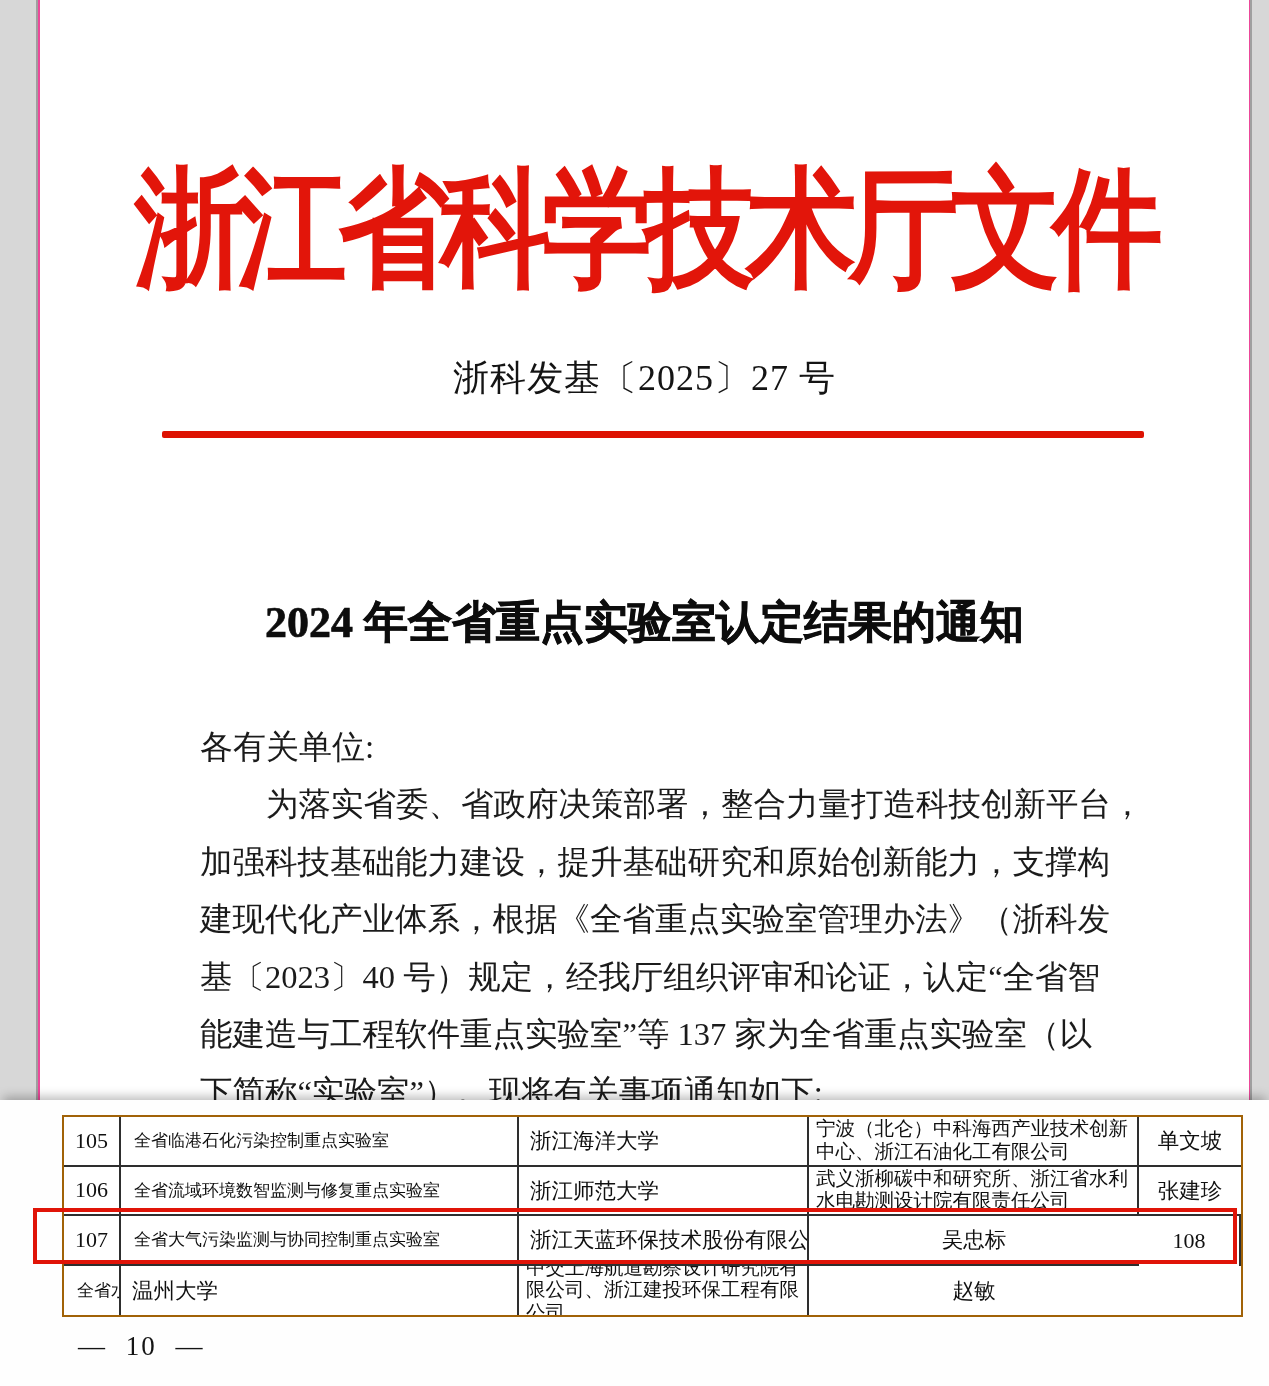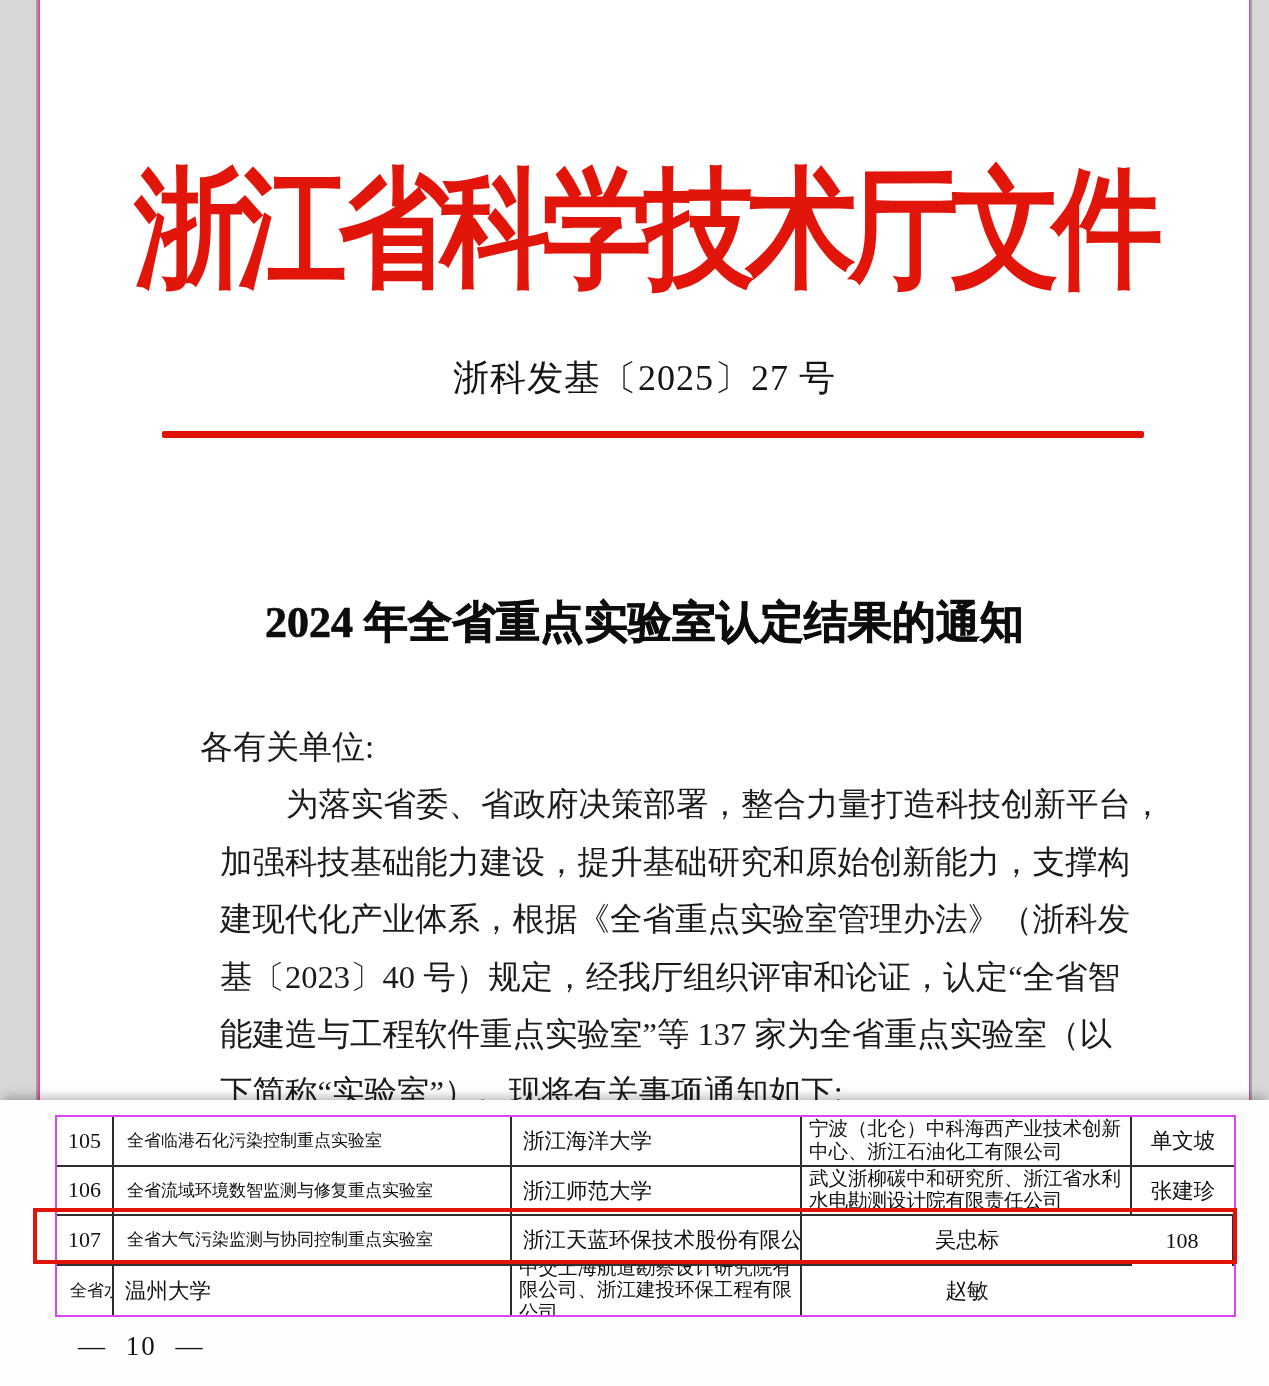--- a/index.html
+++ b/index.html
@@ -34,33 +34,33 @@
   .notice-title{
     position:absolute; left:0; width:100%; text-align:center;
     font-weight:bold; color:#0d0d0d; -webkit-text-stroke:0.7px #0d0d0d;
     white-space:nowrap;
   }
   .notice-title.l1{ top:521px; font-size:45px; letter-spacing:1px; }
   .notice-title.l2{ top:593px; font-size:44px; }
 
   .salutation{ position:absolute; left:160px; top:725px; font-size:33px; }
   .body-para{ position:absolute; left:160px; top:776px; width:925px; font-size:32.5px; line-height:57.5px; }
-  .body-line{ white-space:nowrap;margin-left:20px; }
+  .body-line{ white-space:nowrap; }
   .body-line.indent{ text-indent:66px; }
 
   
   .table-section{
     position:absolute; left:0; top:1100px; width:1269px; height:286px;
     background:#fefefe; box-shadow:0 -6px 10px -3px rgba(0,0,0,.28);
   }
   .lab-table{
-    position:absolute; left:55px; top:15px;
+    position:absolute; left:62px; top:15px;
     display:grid; grid-template-columns:57px 398px 290px 330px 102px;
     grid-auto-rows:49.5px;
-    border:2px solid #d946ef; background:#fff; color:#101010;
+    border:2px solid #a16207; background:#fff; color:#101010;
   }
   .cell{
     border-right:2px solid #2e2e2e; border-bottom:2px solid #2e2e2e;
     display:flex; align-items:center; overflow:hidden;
   }
   .cell.person{ border-right:none; }
   .cell.rlast{ border-bottom:none; }
   .cell.num{ justify-content:center; font-size:22px; }
   .cell.lab{ padding-left:13px; font-size:17px; white-space:nowrap; }
   .cell.org{ padding-left:11px; font-size:21.5px; white-space:nowrap; }

